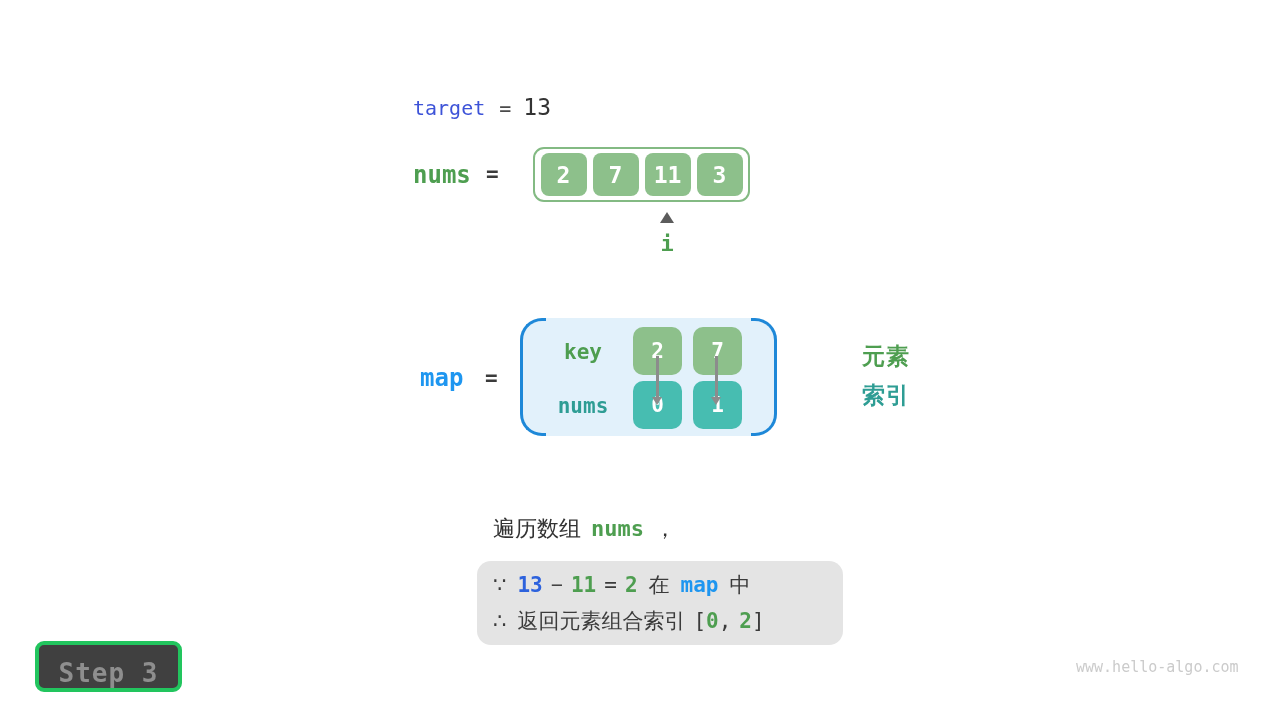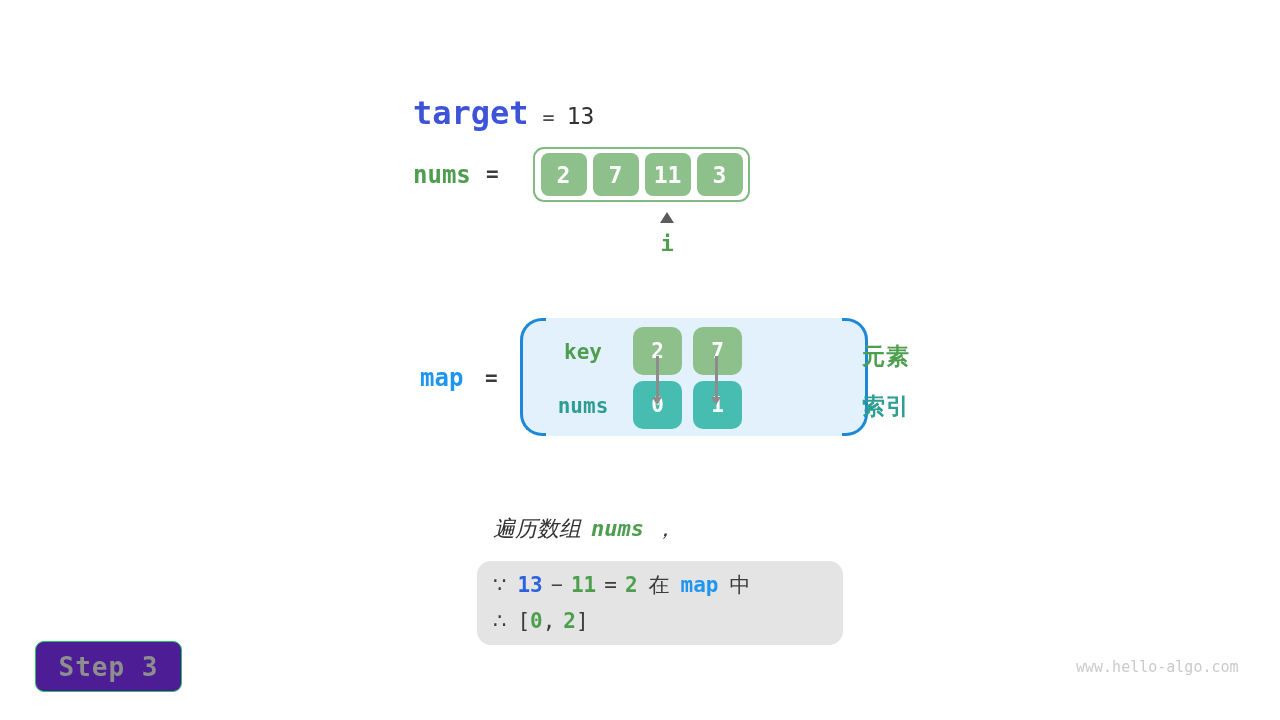--- a/index.html
+++ b/index.html
@@ -7,21 +7,21 @@
     width:1280px;height:720px;position:relative;overflow:hidden;
     background:#ffffff;
     font-family:"Liberation Sans", sans-serif;
     color:var(--dark,#3b3b3b);
   }
   .mono{font-family:"DejaVu Sans Mono","Liberation Mono",monospace;}
   .abs{position:absolute;}
 
   
   .target-line{left:413px;top:94px;display:flex;align-items:baseline;}
-  .kw-target{font-size:32px;font-weight:bold;color:var(--code-blue,#3d53d8);}
+  .kw-target{font-size:20px;font-weight:normal;color:var(--code-blue,#3d53d8);}
   .target-eq{font-size:20px;color:#4a4a4a;margin:0 12px 0 14px;}
   .target-val{font-size:23px;color:#333;}
 
   
   .nums-label{left:413px;top:161px;font-size:24px;font-weight:bold;color:var(--green-text,#4e9e50);}
   .nums-eq{left:486px;top:162px;font-size:21px;font-weight:bold;color:var(--dark,#3b3b3b);}
   .array-box{
     left:533px;top:147px;width:217px;height:55px;box-sizing:border-box;
     background:#fff;border:2px solid var(--cell-green-border,#83ba83);
     border-radius:11px;display:flex;align-items:center;justify-content:center;gap:6px;
@@ -39,21 +39,21 @@
     border-left:7px solid transparent;border-right:7px solid transparent;
     border-bottom:11px solid #5c5c5c;
   }
   .pointer-label{left:653px;top:231px;width:28px;text-align:center;
     font-size:22px;font-weight:bold;color:var(--green-text,#4e9e50);}
 
   
   .map-label{left:420px;top:364px;font-size:24px;font-weight:bold;color:var(--ref-blue,#1e96f0);}
   .map-eq{left:485px;top:366px;font-size:21px;font-weight:bold;color:var(--dark,#3b3b3b);}
   .map-box{
-    left:520px;top:318px;width:348px;height:118px;
+    left:520px;top:318px;width:257px;height:118px;
     background:var(--map-bg,#e2f1fb);border-radius:22px;
   }
   .bracket{position:absolute;top:0;bottom:0;width:26px;box-sizing:border-box;}
   .bracket.left{left:0;border:3px solid var(--map-bracket,#1e88d8);border-right:none;
     border-radius:22px 0 0 22px;}
   .bracket.right{right:0;border:3px solid var(--map-bracket,#1e88d8);border-left:none;
     border-radius:0 22px 22px 0;}
   .map-rowlabel{position:absolute;left:12px;width:102px;text-align:center;
     font-size:21px;font-weight:bold;}
   .map-rowlabel.key{top:22px;color:var(--green-text,#4e9e50);}
@@ -65,44 +65,44 @@
   .mcell.value{top:63px;background:var(--cell-teal,#47bdb1);}
   .mcell.c0{left:113px;} .mcell.c1{left:173px;}
   .map-arrow{position:absolute;width:3px;height:42px;top:38px;
     background:var(--arrow-gray,#8c8c8c);z-index:2;}
   .map-arrow.a0{left:136px;} .map-arrow.a1{left:195px;}
   .map-arrow::after{content:"";position:absolute;left:-4px;bottom:-7px;
     border-left:5.5px solid transparent;border-right:5.5px solid transparent;
     border-top:8px solid var(--arrow-gray,#8c8c8c);}
   .side-label{font-size:23px;font-weight:bold;letter-spacing:1px;}
   .side-label.element{left:862px;top:341px;color:var(--green-text,#4e9e50);}
-  .side-label.index{left:862px;top:391px;color:var(--teal-text,#2e9d94);}
+  .side-label.index{left:862px;top:380px;color:var(--teal-text,#2e9d94);}
 
   
-  .caption{left:493px;top:514px;display:flex;align-items:baseline;font-size:22px;color:#333;font-style:italic;}
+  .caption{left:493px;top:514px;display:flex;align-items:baseline;font-size:22px;color:#333;}
   .caption .code{font-size:22px;font-weight:bold;color:var(--green-text,#4e9e50);margin:0 10px;}
 
   
   .conclusion{
     left:477px;top:561px;width:366px;height:84px;box-sizing:border-box;
     background:var(--box-gray,#e4e4e4);border-radius:14px;
     padding:6px 0 0 16px;font-size:21px;line-height:35px;color:#3b3b3b;
   }
   .conclusion .row{display:flex;align-items:baseline;white-space:pre;}
   .tok{margin-right:8px;}
   .tok.wide{margin-right:11px;}
   .num-blue{font-weight:bold;color:var(--value-blue,#2d62dd);}
   .num-green{font-weight:bold;color:var(--green-text,#4e9e50);}
   .ref-map{font-weight:bold;color:var(--ref-blue,#1e96f0);}
 
   
   .step-box{
     left:35px;top:641px;width:147px;height:51px;box-sizing:border-box;
-    background:#4c1d95;border:1px solid #22c55e;border-radius:9px;
-    display:flex;align-items:center;justify-content:center;
+    background:#404040;border:4px solid #22c55e;border-radius:9px;
+    display:flex;align-items:flex-end;justify-content:center;
   }
   .step-text{font-size:26px;font-weight:bold;color:var(--step-gray,#8e8e8e);letter-spacing:1px;}
 
   
   .watermark{left:1076px;top:658px;font-size:15px;color:var(--watermark-gray,#cbcbcb);}
 </style>
 </head>
 <body>
 
 <div class="abs target-line">
@@ -153,20 +153,21 @@
     <span class="tok">−</span>
     <span class="tok num-green mono">11</span>
     <span class="tok mono">=</span>
     <span class="tok wide num-green mono">2</span>
     <span class="tok wide">在</span>
     <span class="tok wide ref-map mono">map</span>
     <span>中</span>
   </div>
   <div class="row">
     <span class="tok wide">∴</span>
+    <span class="tok">返回元素组合索引</span>
     <span class="mono">[</span>
     <span class="num-green mono">0</span>
     <span class="tok mono">,</span>
     <span class="num-green mono">2</span>
     <span class="mono">]</span>
   </div>
 </div>
 
 <div class="abs step-box">
   <span class="step-text mono">Step 3</span>

